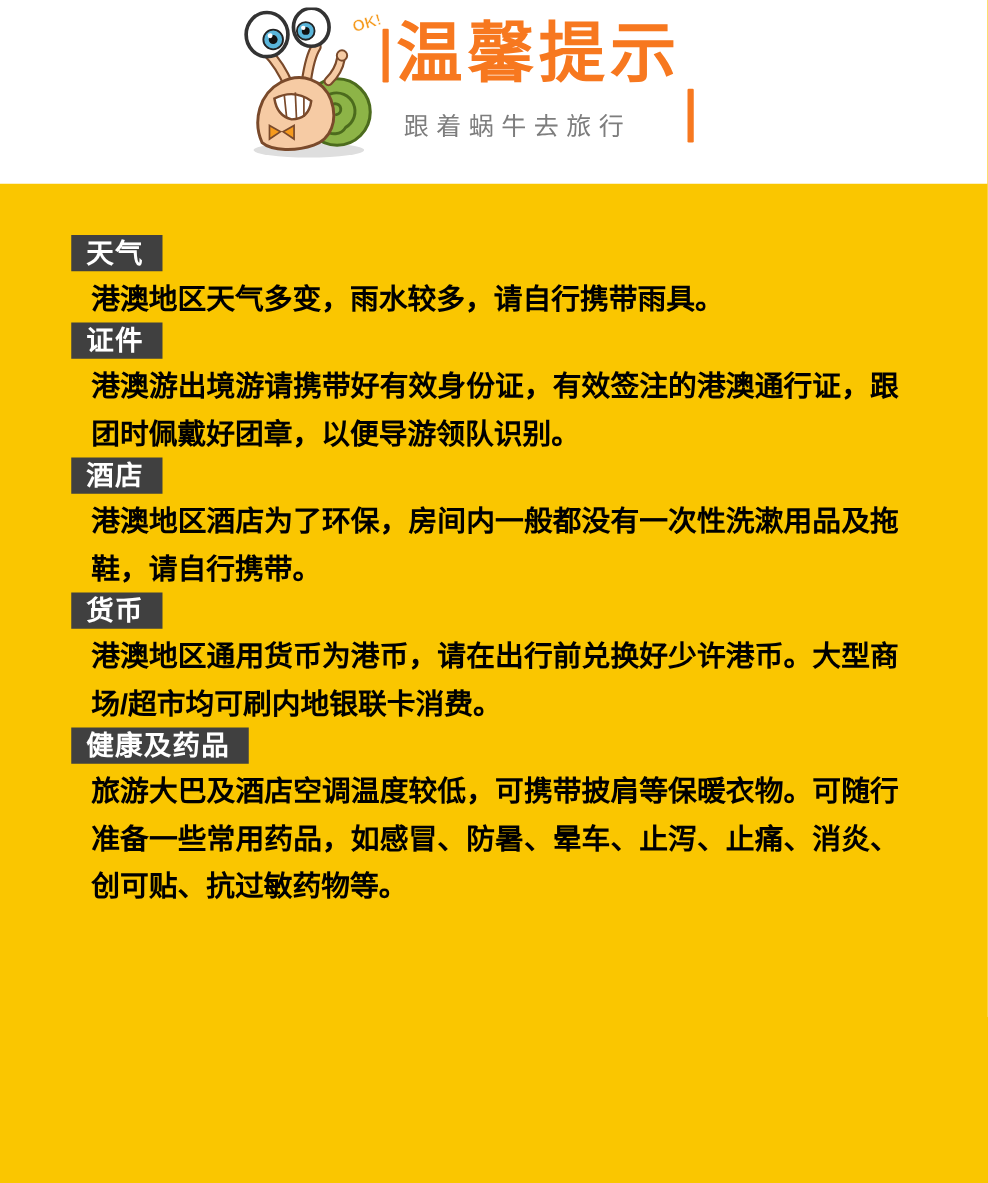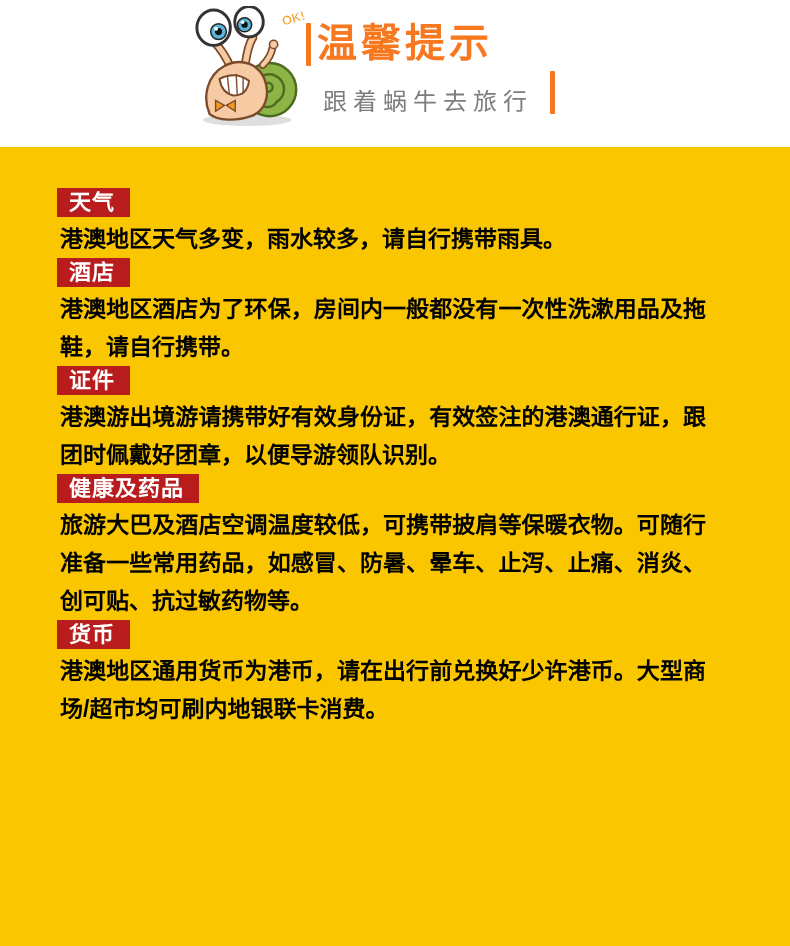--- a/index.html
+++ b/index.html
@@ -29,49 +29,49 @@
     width: 5px;
     background: #F7781F;
     border-radius: 1px;
   }
   .bar-left  { left: 306px; top: 23px; height: 43px; }
   .bar-right { left: 550px; top: 71px; height: 43px; }
   .page-title {
     position: absolute; left: 317px; top: 14px;
     margin: 0;
     font-family: "Liberation Serif", "DejaVu Serif", serif;
-    font-size: 40px; line-height: 60px;
+    font-size: 53px; line-height: 60px;
     font-weight: 900;
     letter-spacing: 4px;
     color: #F7781F;
     white-space: nowrap;
   }
   .page-subtitle {
     position: absolute; left: 323px; top: 90px;
-    font-size: 24px; line-height: 24px;
+    font-size: 20px; line-height: 24px;
     letter-spacing: 6px;
     color: #7D7D7D;
     white-space: nowrap;
   }
   
   .tips {
     padding: 41px 0 0 57px;
   }
   .tip { margin: 0; }
   .tip-badge {
     display: inline-block;
-    background: #b91c1c;
+    background: #404040;
     color: #FFFFFF;
     font-size: 22px; line-height: 23px;
     font-weight: bold;
     letter-spacing: 1px;
     padding: 3px 15px 3px 12px;
   }
   .tip-text {
-    margin: 3px 0 0 3px;
+    margin: 3px 0 0 16px;
     width: 646px;
     font-size: 23px;
     line-height: 38px;
     font-weight: bold;
     color: #000000;
     letter-spacing: 0;
     text-align: justify;
   }
 </style>
 </head>
@@ -125,35 +125,35 @@
   </div>
 
   <div class="tips">
 
     <section class="tip">
       <span class="tip-badge">天气</span>
       <p class="tip-text">港澳地区天气多变，雨水较多，请自行携带雨具。</p>
     </section>
 
     <section class="tip">
+      <span class="tip-badge">证件</span>
+      <p class="tip-text">港澳游出境游请携带好有效身份证，有效签注的港澳通行证，跟团时佩戴好团章，以便导游领队识别。</p>
+    </section>
+
+    <section class="tip">
       <span class="tip-badge">酒店</span>
       <p class="tip-text">港澳地区酒店为了环保，房间内一般都没有一次性洗漱用品及拖鞋，请自行携带。</p>
     </section>
 
-    <section class="tip">
-      <span class="tip-badge">证件</span>
-      <p class="tip-text">港澳游出境游请携带好有效身份证，有效签注的港澳通行证，跟团时佩戴好团章，以便导游领队识别。</p>
-    </section>
 
 
+    <section class="tip">
+      <span class="tip-badge">货币</span>
+      <p class="tip-text">港澳地区通用货币为港币，请在出行前兑换好少许港币。大型商场/超市均可刷内地银联卡消费。</p>
+    </section>
 
     <section class="tip">
       <span class="tip-badge">健康及药品</span>
       <p class="tip-text">旅游大巴及酒店空调温度较低，可携带披肩等保暖衣物。可随行准备一些常用药品，如感冒、防暑、晕车、止泻、止痛、消炎、创可贴、抗过敏药物等。</p>
     </section>
 
-    <section class="tip">
-      <span class="tip-badge">货币</span>
-      <p class="tip-text">港澳地区通用货币为港币，请在出行前兑换好少许港币。大型商场/超市均可刷内地银联卡消费。</p>
-    </section>
-
   </div>
 </div>
 
 </body></html>

